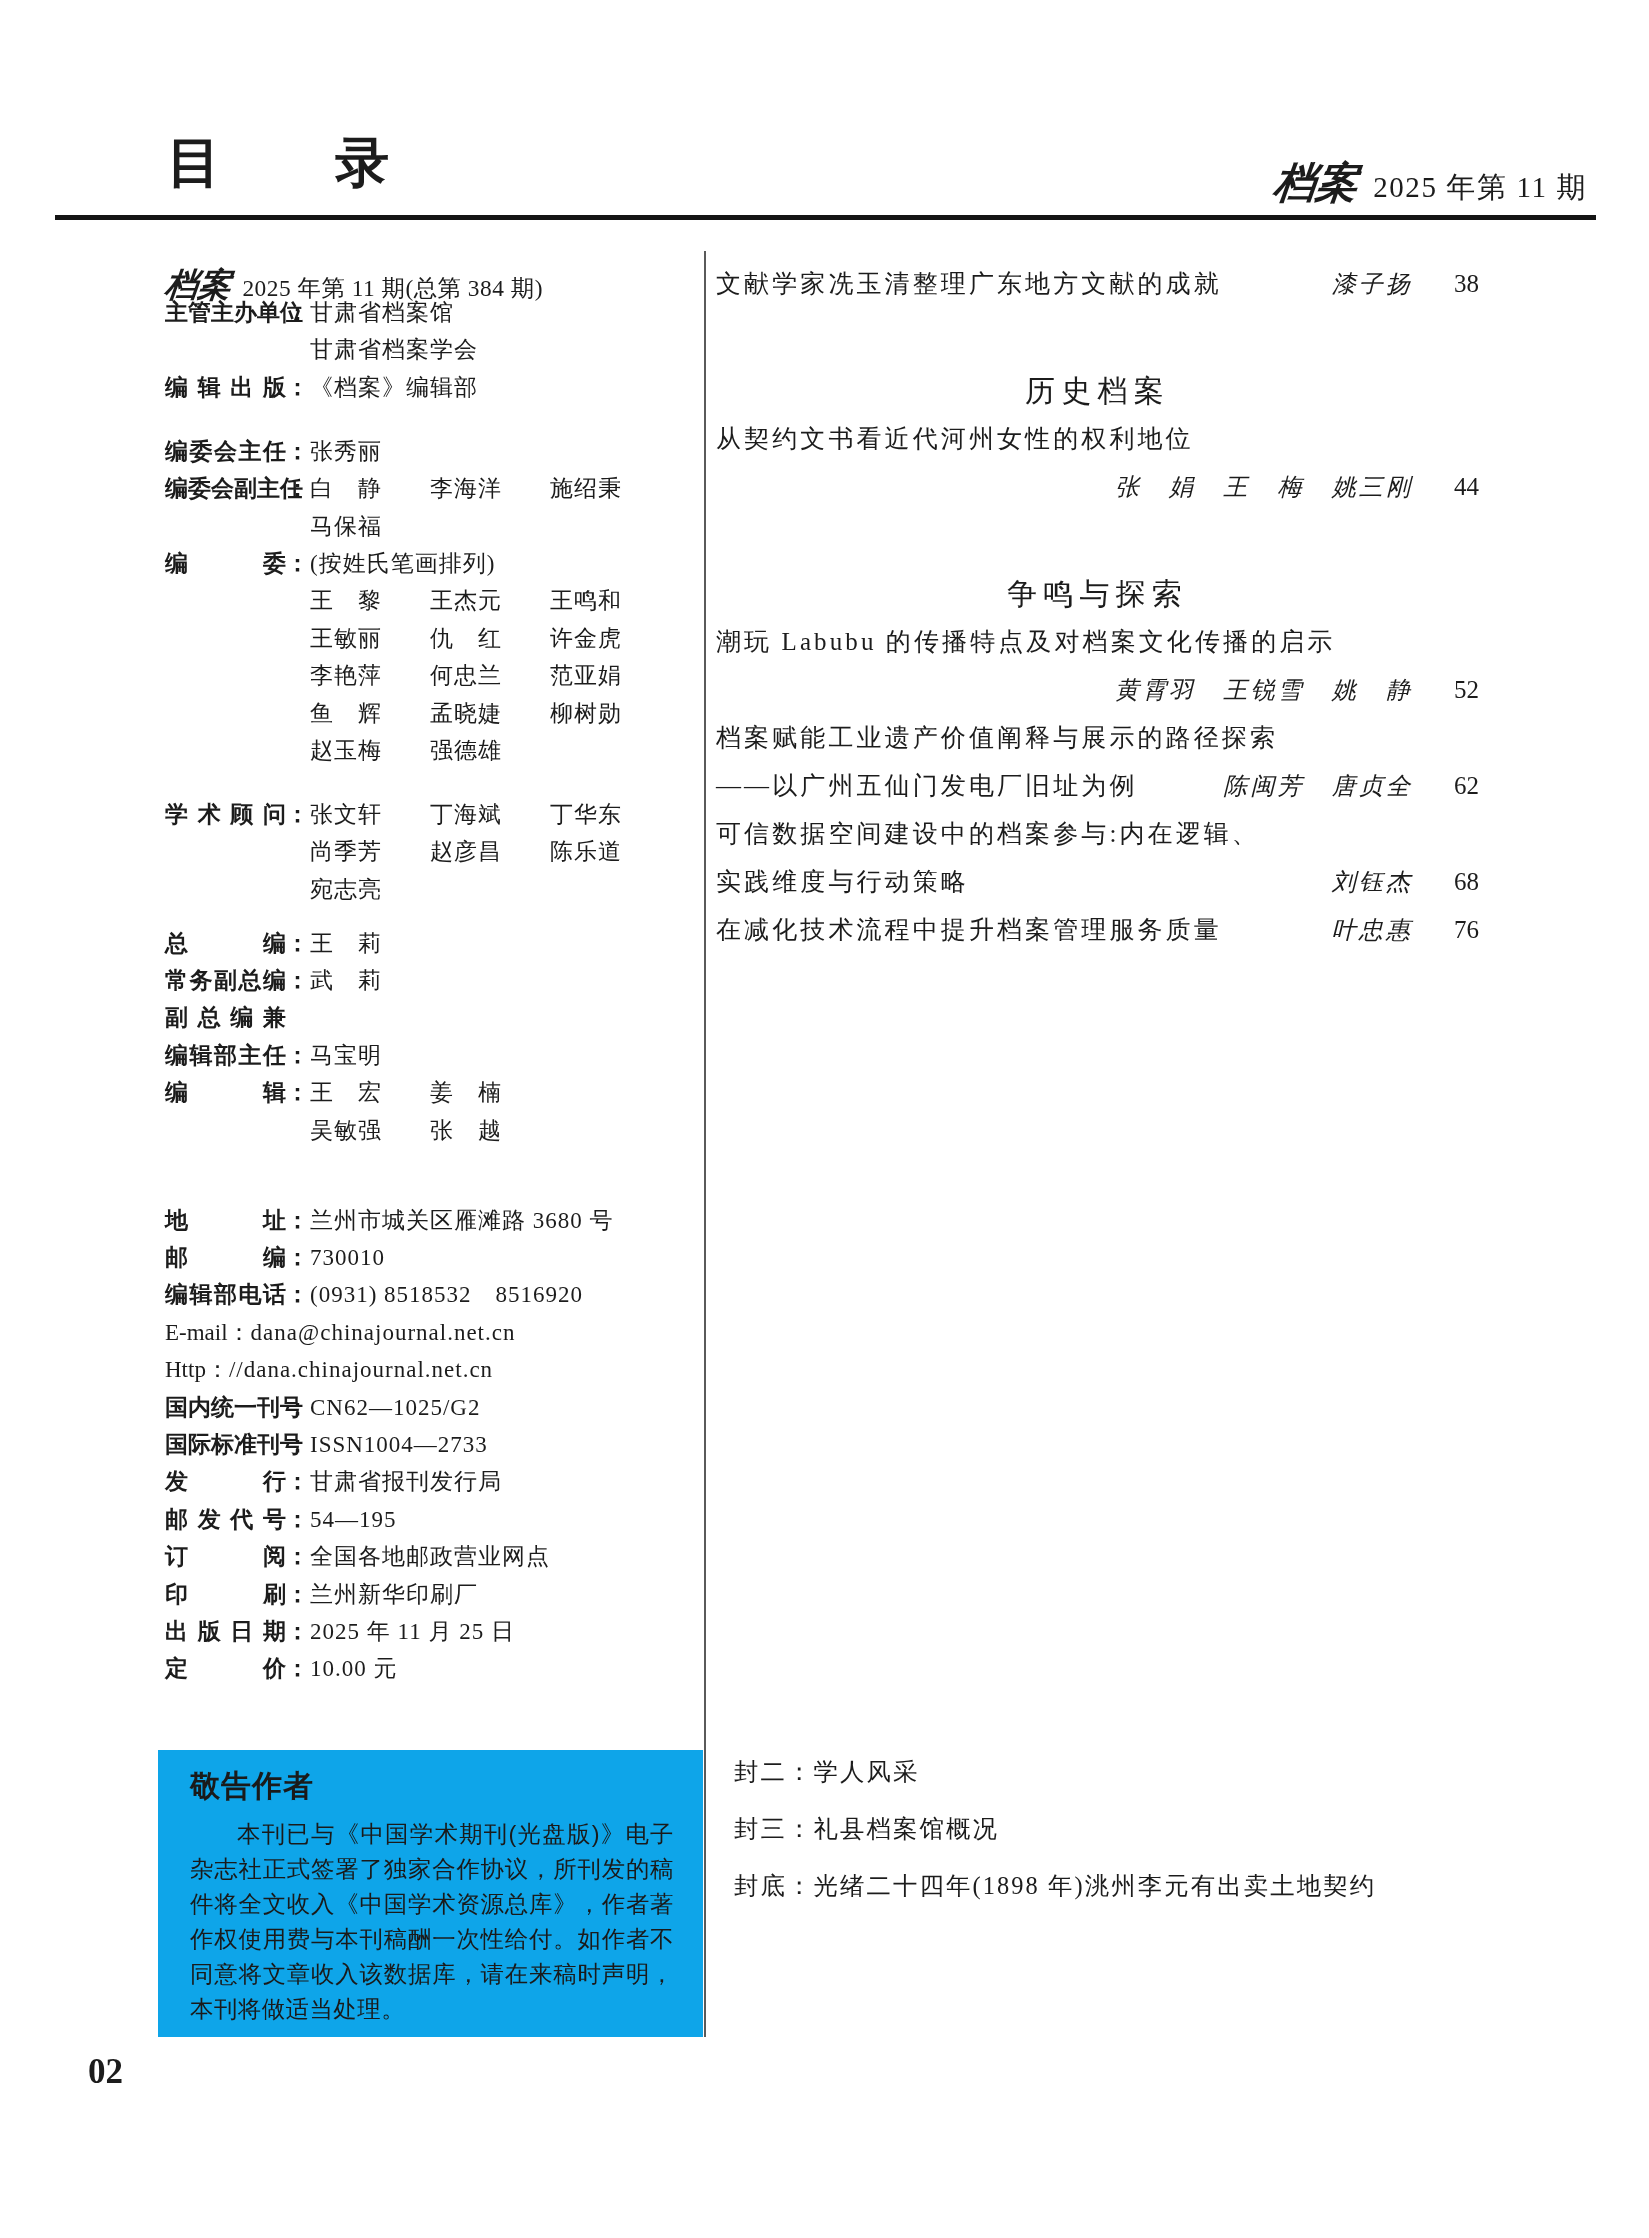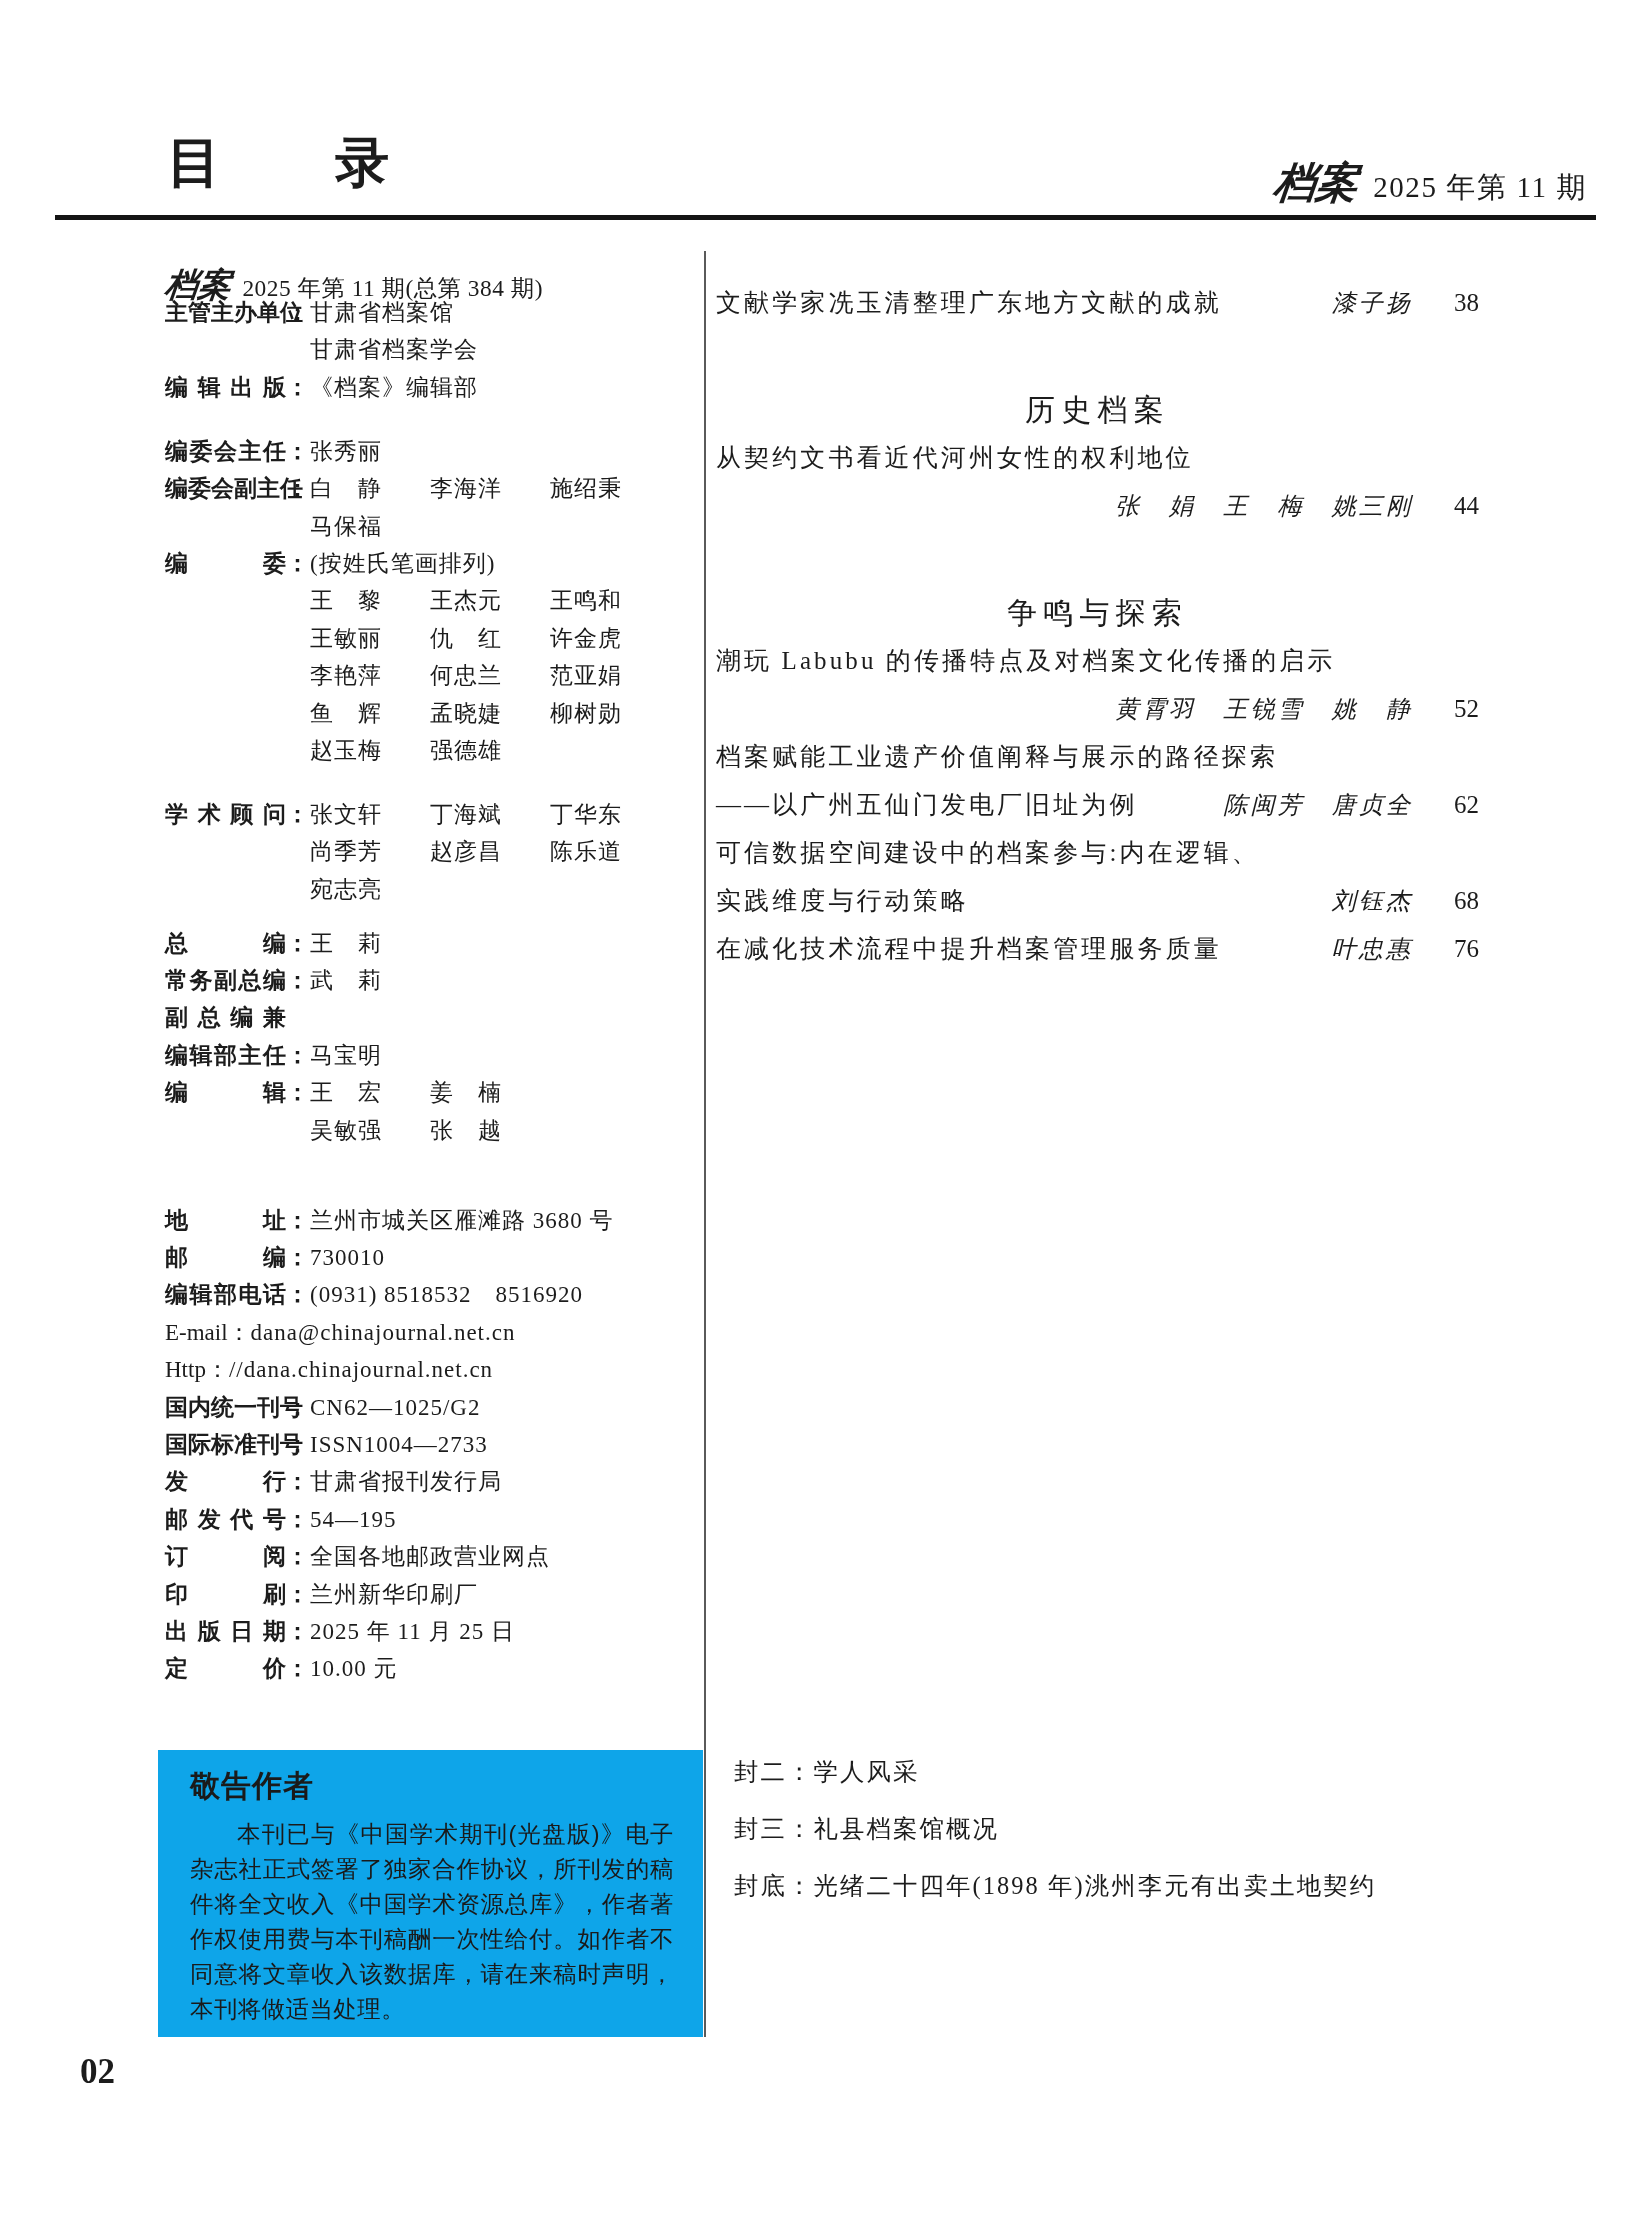--- a/index.html
+++ b/index.html
@@ -35,41 +35,41 @@
   .m-value { font-size:23px; letter-spacing:1px; }
   .nojust .m-label { width:auto; text-align:left; text-align-last:left; font-weight:normal; }
   .nojust .m-colon { width:auto; font-weight:normal; }
   .gap-lg { margin-top:38px; }
   .gap-md { margin-top:28px; }
   .gap-xl { margin-top:64px; }
 
   
   .right-col { position:absolute; left:716px; top:262px; width:763px; }
   .t-row { display:flex; align-items:baseline; margin-top:16px; font-size:25px; letter-spacing:3.1px; line-height:32px; }
-  .t-row.first { margin-top:25px; }
+  .t-row.first { margin-top:6px; }
   .t-title { flex:1 1 auto; }
   .t-sect { font-weight:normal; font-size:30px; letter-spacing:6.2px; margin-top:74px; line-height:33px;text-align:center; }
   .t-authors { font-style:italic; font-size:24px; letter-spacing:3.1px; white-space:nowrap; flex:0 0 auto; }
   .t-page { font-size:25px; font-style:normal; letter-spacing:0; margin-left:29px; min-width:37px; text-align:right; flex:0 0 auto; }
 
   
   .covers { position:absolute; left:734px; top:1759px; width:831px; }
   .cover-row { font-size:24.4px; letter-spacing:2.1px; line-height:26px; margin-bottom:31px; white-space:nowrap; }
   .cover-label { color:#1c1c1c; }
 
   
   .notice {
     position:absolute; left:158px; top:1750px; width:545px; height:287px;
     background:#0ea5e9; box-sizing:border-box; padding:21px 29px 0 32px;
     font-family:"Liberation Sans","DejaVu Sans",sans-serif; color:#1a1a1a;
   }
   .notice-title { font-size:30px; font-weight:bold; line-height:1; margin-bottom:15.6px; letter-spacing:1px; }
   .notice-body { font-size:23.4px; line-height:35px; text-align:justify; text-indent:47px; letter-spacing:0.5px; }
 
-  .page-num { position:absolute; left:80px; top:2054px; font-size:35px; font-weight:bold; line-height:1; }
+  .page-num { position:absolute; left:88px; top:2054px; font-size:35px; font-weight:bold; line-height:1; }
 </style>
 </head>
 <body>
 
 <div class="page">
 
   <div class="toc-title">目　　录</div>
   <div class="hdr-right">
     <span class="brand-lg">档案</span>
     <span class="hdr-issue">2025 年第 11 期</span>

